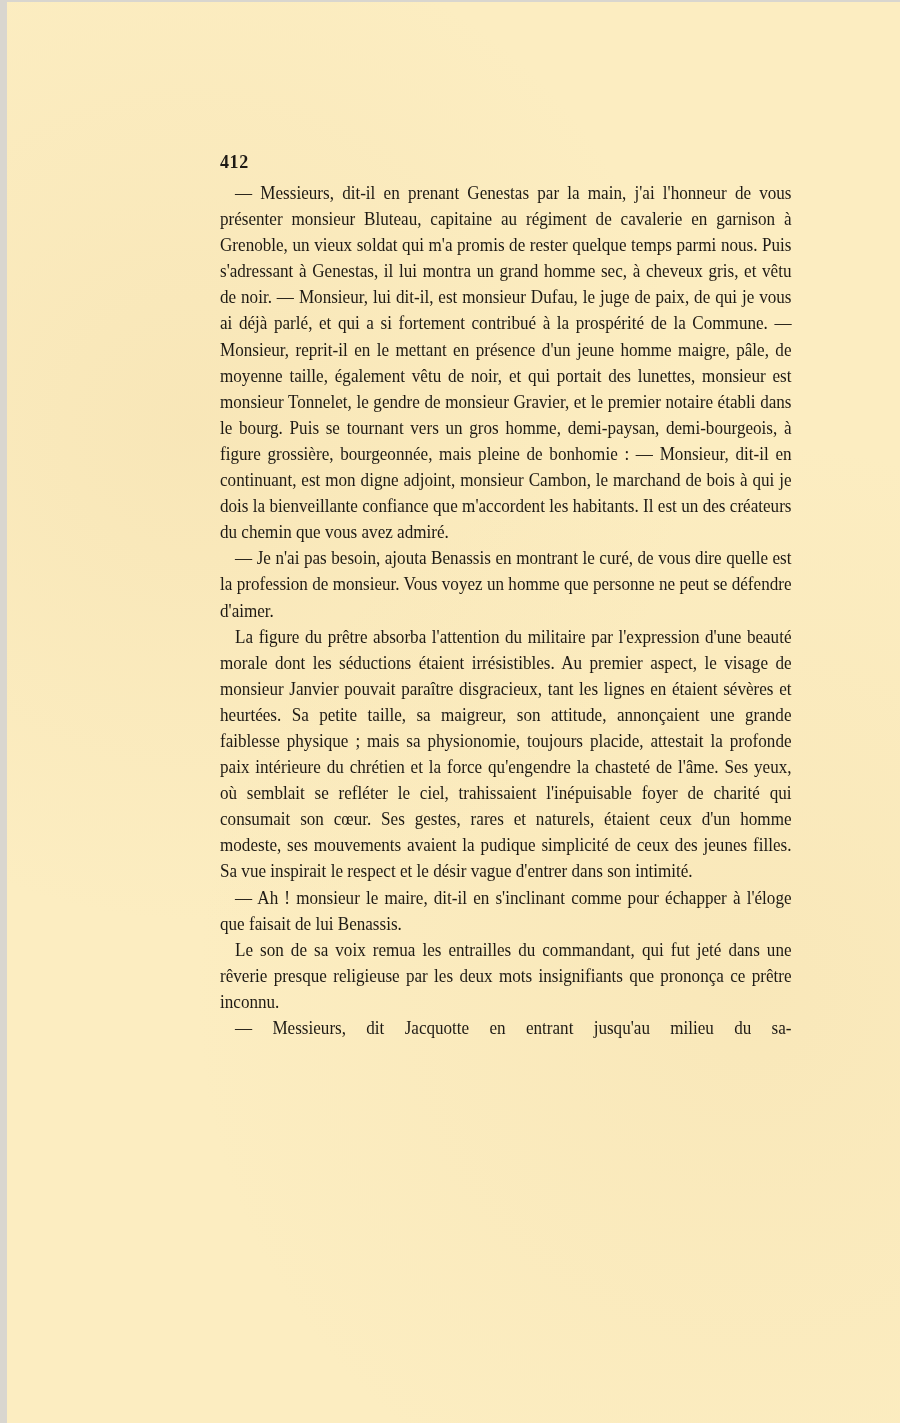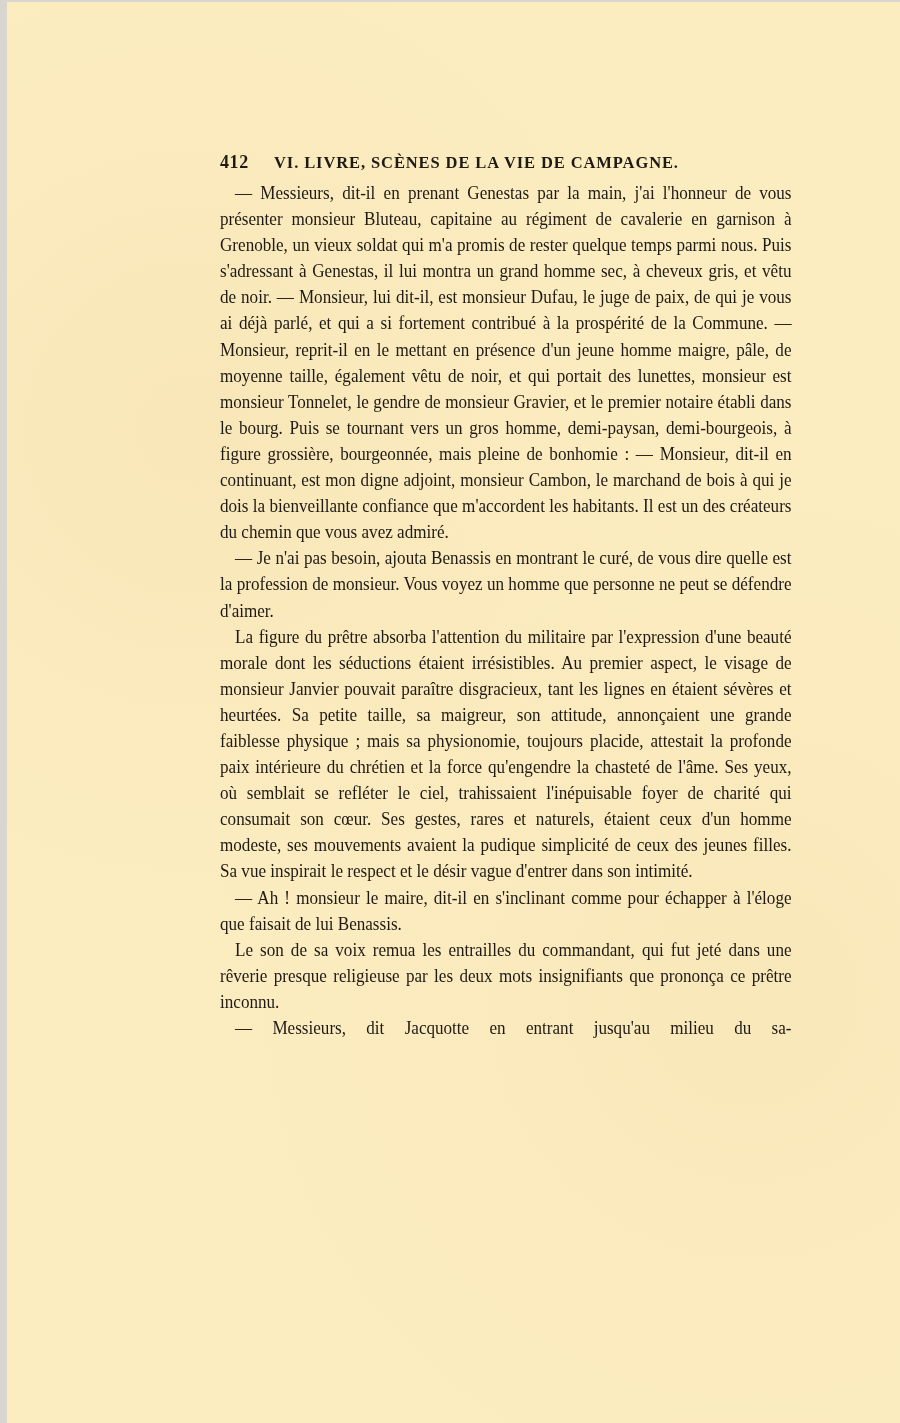--- a/index.html
+++ b/index.html
@@ -63,21 +63,20 @@
       width: 608px;
     }
   </style>
 </head>
 <body>
 
 <div class="page">
   <div class="text-block">
     <div class="running-head">
       <span class="folio">412</span>
-      <span class="head-title">VI. LIVRE, SCÈNES DE LA VIE DE CAMPAGNE.</span>
     </div>
     <p class="para">— Messieurs, dit-il en prenant Genestas par la main, j'ai l'honneur de vous présenter monsieur Bluteau, capitaine au régiment de cavalerie en garnison à Grenoble, un vieux soldat qui m'a promis de rester quelque temps parmi nous. Puis s'adressant à Genestas, il lui montra un grand homme sec, à cheveux gris, et vêtu de noir. — Monsieur, lui dit-il, est monsieur Dufau, le juge de paix, de qui je vous ai déjà parlé, et qui a si fortement contribué à la prospérité de la Commune. — Monsieur, reprit-il en le mettant en présence d'un jeune homme maigre, pâle, de moyenne taille, également vêtu de noir, et qui portait des lunettes, monsieur est monsieur Tonnelet, le gendre de monsieur Gravier, et le premier notaire établi dans le bourg. Puis se tournant vers un gros homme, demi-paysan, demi-bourgeois, à figure grossière, bourgeonnée, mais pleine de bonhomie : — Monsieur, dit-il en continuant, est mon digne adjoint, monsieur Cambon, le marchand de bois à qui je dois la bienveillante confiance que m'accordent les habitants. Il est un des créateurs du chemin que vous avez admiré.</p>
     <p class="para">— Je n'ai pas besoin, ajouta Benassis en montrant le curé, de vous dire quelle est la profession de monsieur. Vous voyez un homme que personne ne peut se défendre d'aimer.</p>
     <p class="para">La figure du prêtre absorba l'attention du militaire par l'expression d'une beauté morale dont les séductions étaient irrésistibles. Au premier aspect, le visage de monsieur Janvier pouvait paraître disgracieux, tant les lignes en étaient sévères et heurtées. Sa petite taille, sa maigreur, son attitude, annonçaient une grande faiblesse physique ; mais sa physionomie, toujours placide, attestait la profonde paix intérieure du chrétien et la force qu'engendre la chasteté de l'âme. Ses yeux, où semblait se refléter le ciel, trahissaient l'inépuisable foyer de charité qui consumait son cœur. Ses gestes, rares et naturels, étaient ceux d'un homme modeste, ses mouvements avaient la pudique simplicité de ceux des jeunes filles. Sa vue inspirait le respect et le désir vague d'entrer dans son intimité.</p>
     <p class="para">— Ah ! monsieur le maire, dit-il en s'inclinant comme pour échapper à l'éloge que faisait de lui Benassis.</p>
     <p class="para">Le son de sa voix remua les entrailles du commandant, qui fut jeté dans une rêverie presque religieuse par les deux mots insignifiants que prononça ce prêtre inconnu.</p>
     <p class="para" style="text-align-last: justify;">— Messieurs, dit Jacquotte en entrant jusqu'au milieu du sa-</p>
   </div>
 </div>
 

